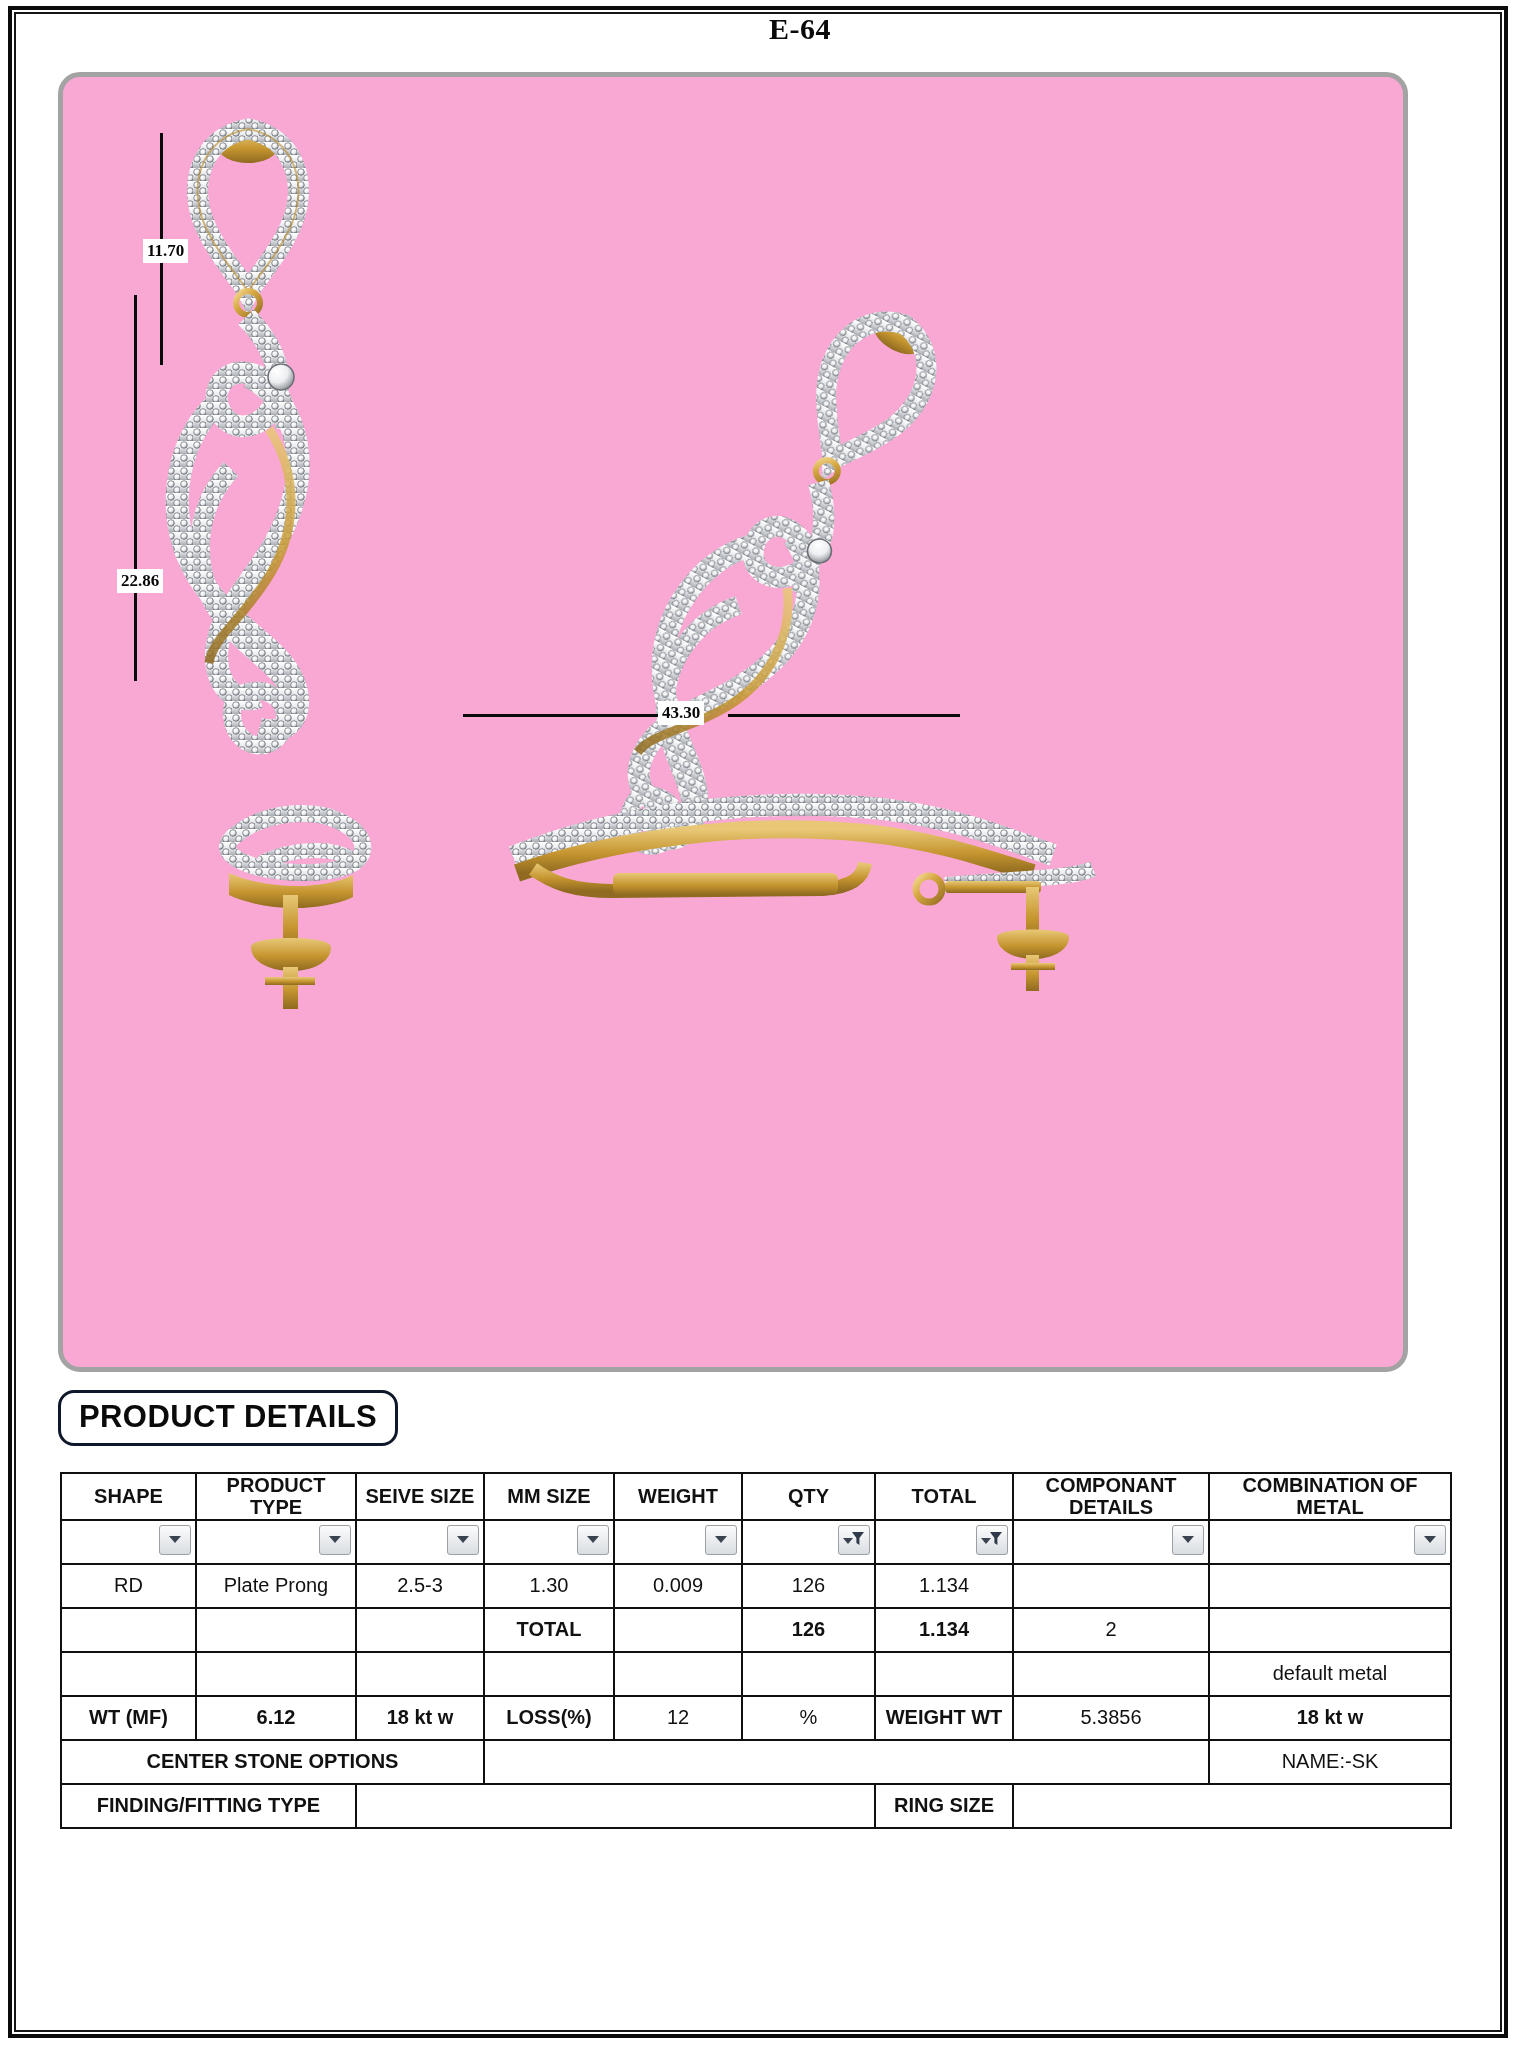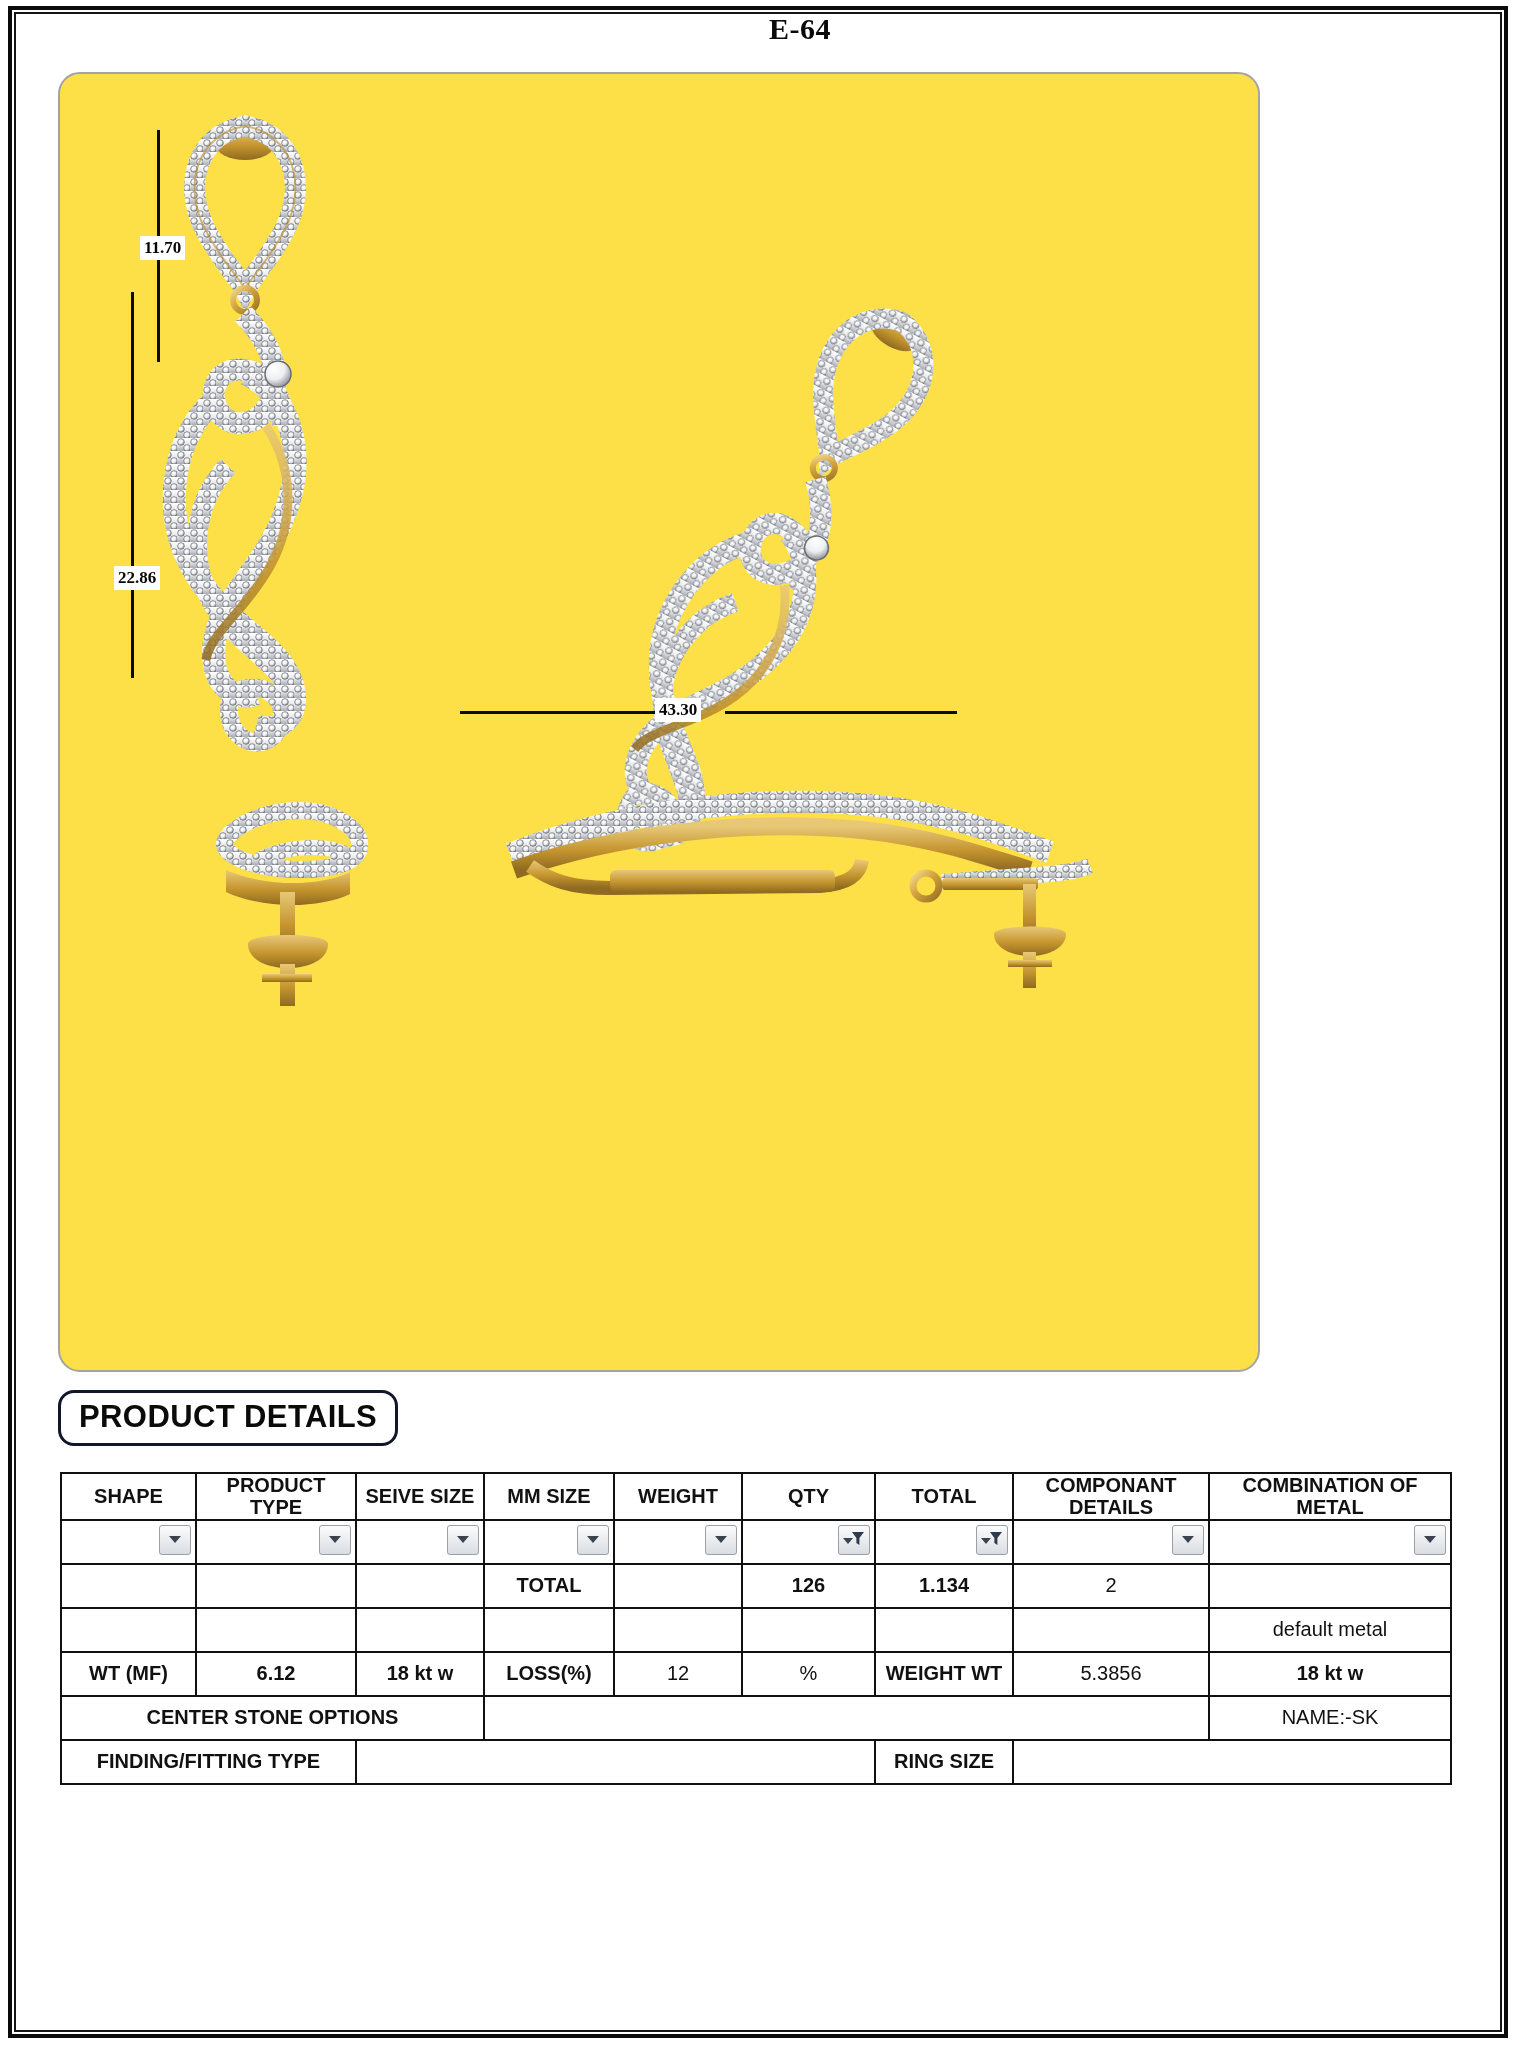--- a/index.html
+++ b/index.html
@@ -12,22 +12,22 @@
               border:4px solid #0b0b0b;box-sizing:border-box;}
   .page-frame-inner{position:absolute;left:14px;top:12px;width:1488px;height:2020px;
               border:2px solid #151515;box-sizing:border-box;}
 
   
   .title{position:absolute;left:0;top:12px;width:1520px;text-align:center;
          font-family:"Liberation Serif", serif;font-weight:bold;
          font-size:30px;letter-spacing:.5px;color:#0a0a0a;padding-left:40px;}
 
   
-  .img-frame{position:absolute;left:58px;top:72px;width:1202px;height:1300px;
-             border:2px solid #a3a3a3;border-radius:22px;background:#fde047;
+  .img-frame{position:absolute;left:58px;top:72px;width:1350px;height:1300px;
+             border:5px solid #a3a3a3;border-radius:22px;background:#f9a8d4;
              box-sizing:border-box;overflow:hidden;}
 
   
   .dim-line-v{position:absolute;width:0;border-left:3px solid #0a0a0a;}
   .dim-line-h{position:absolute;height:0;border-top:3px solid #0a0a0a;}
   .dim-label{position:absolute;font-family:"Liberation Serif", serif;font-weight:bold;
              font-size:17px;color:#070707;background:#fff;padding:2px 4px;white-space:nowrap;}
 
   
   .pd-tag{position:absolute;left:58px;top:1390px;
@@ -266,20 +266,31 @@
               <span class="arw"></span>
             </span>
           </td>
     <td class="filter">
       <span class="fbtn">
               <span class="arw"></span>
             </span>
           </td>
   </tr>
 
+  <tr>
+    <td>RD</td>
+    <td>Plate Prong</td>
+    <td>2.5-3</td>
+    <td>1.30</td>
+    <td>0.009</td>
+    <td>126</td>
+    <td>1.134</td>
+    <td></td>
+    <td></td>
+  </tr>
 
   <tr>
     <td></td>
     <td></td>
     <td></td>
     <td class="b">TOTAL</td>
     <td></td>
     <td class="b">126</td>
     <td class="b">1.134</td>
     <td class="red">2</td>

